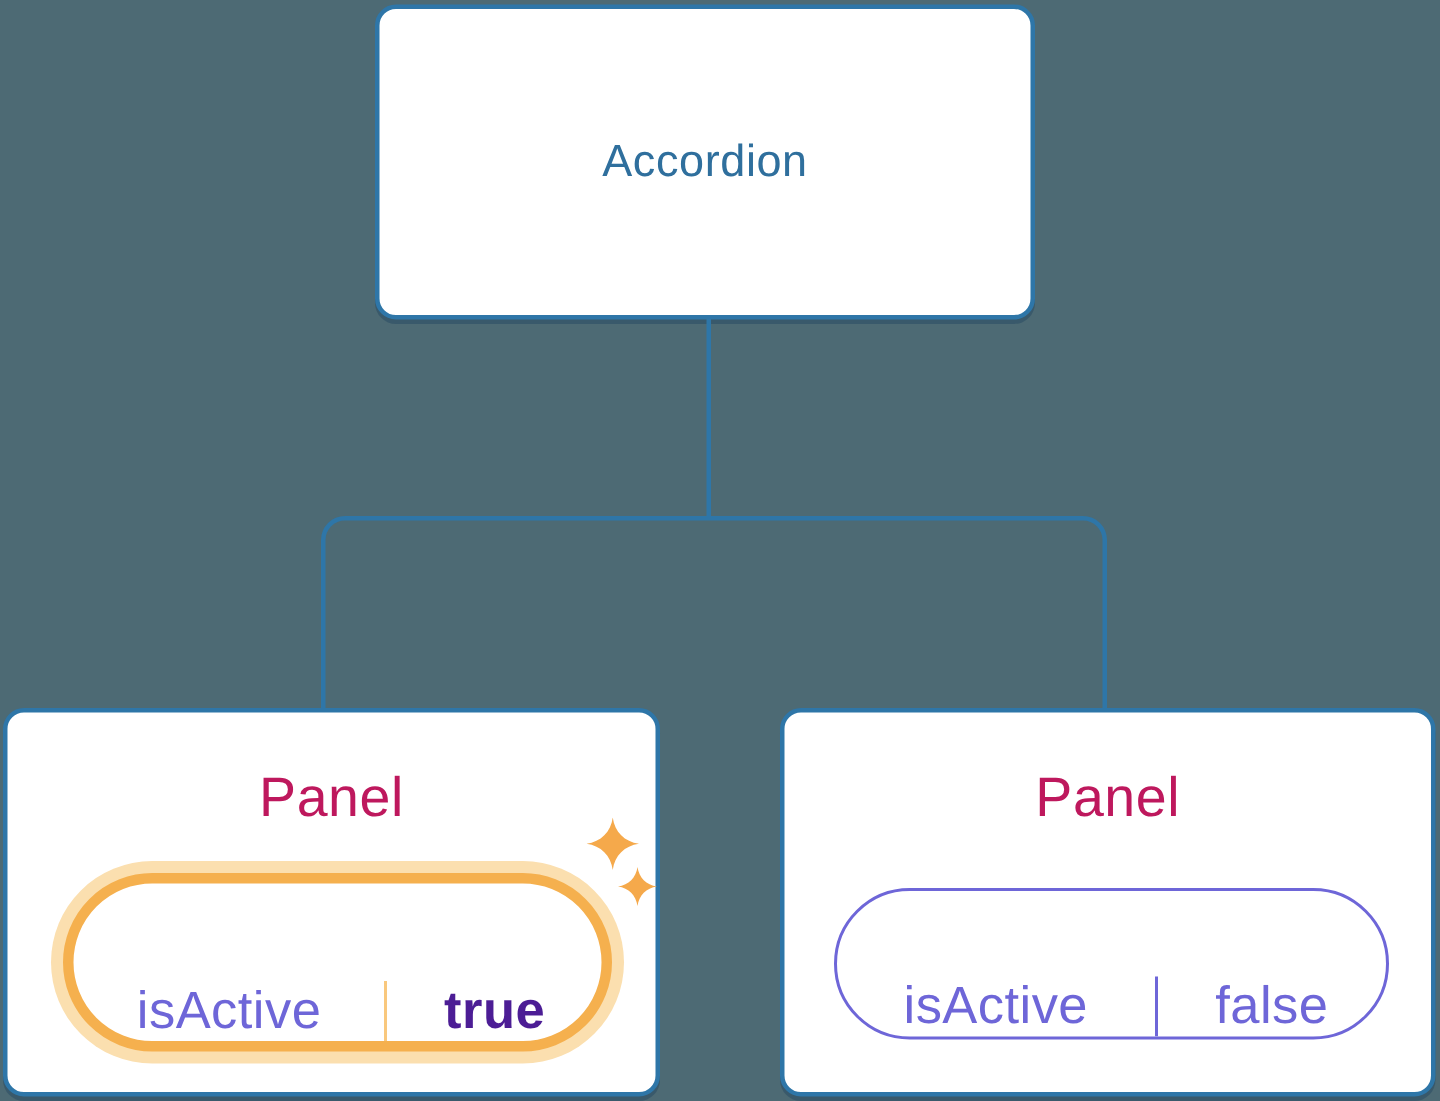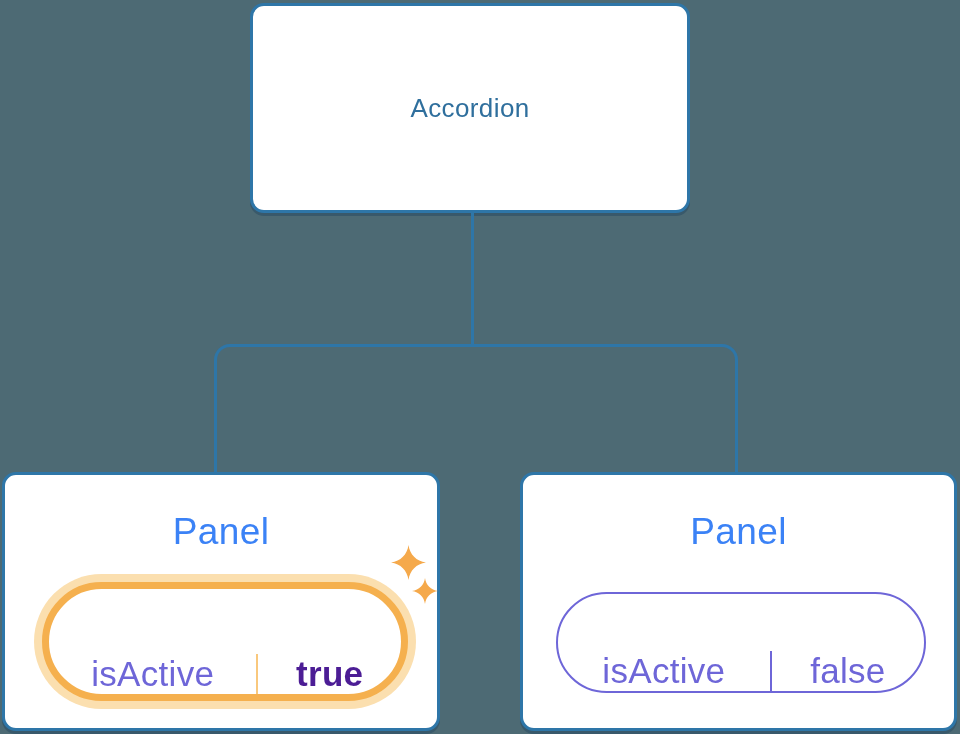--- a/index.html
+++ b/index.html
@@ -19,21 +19,21 @@
     border-radius: 14px;
     box-shadow: 0 3px 0 rgba(27, 62, 92, 0.38);
   }
   .accordion-node {
     left: 250px; top: 3px;
     width: 440px; height: 210px;
     display: flex; align-items: center; justify-content: center;
   }
   .node-title {
     color: #2f6f9d;
-    font-size: 26px;
+    font-size: 30px;
     font-weight: 500;
     letter-spacing: 0.4px;
   }
 
   
   .trunk-line {
     position: absolute;
     left: 471px; top: 212px;
     width: 3px; height: 133px;
     background: #2e76a8;
@@ -49,21 +49,21 @@
 
   
   .panel-node { top: 472px; width: 438px; height: 259px; }
   .panel-node.left  { left: 2px; }
   .panel-node.right { left: 520px; width: 437px; }
   .panel-title {
     position: absolute;
     top: 36px; left: 0;
     width: 100%;
     text-align: center;
-    color: #3b82f6;
+    color: #be185d;
     font-size: 37px;
     font-weight: 500;
     letter-spacing: 0.4px;
   }
 
   
   .prop-pill {
     position: absolute;
     display: flex;
     align-items: flex-end;

